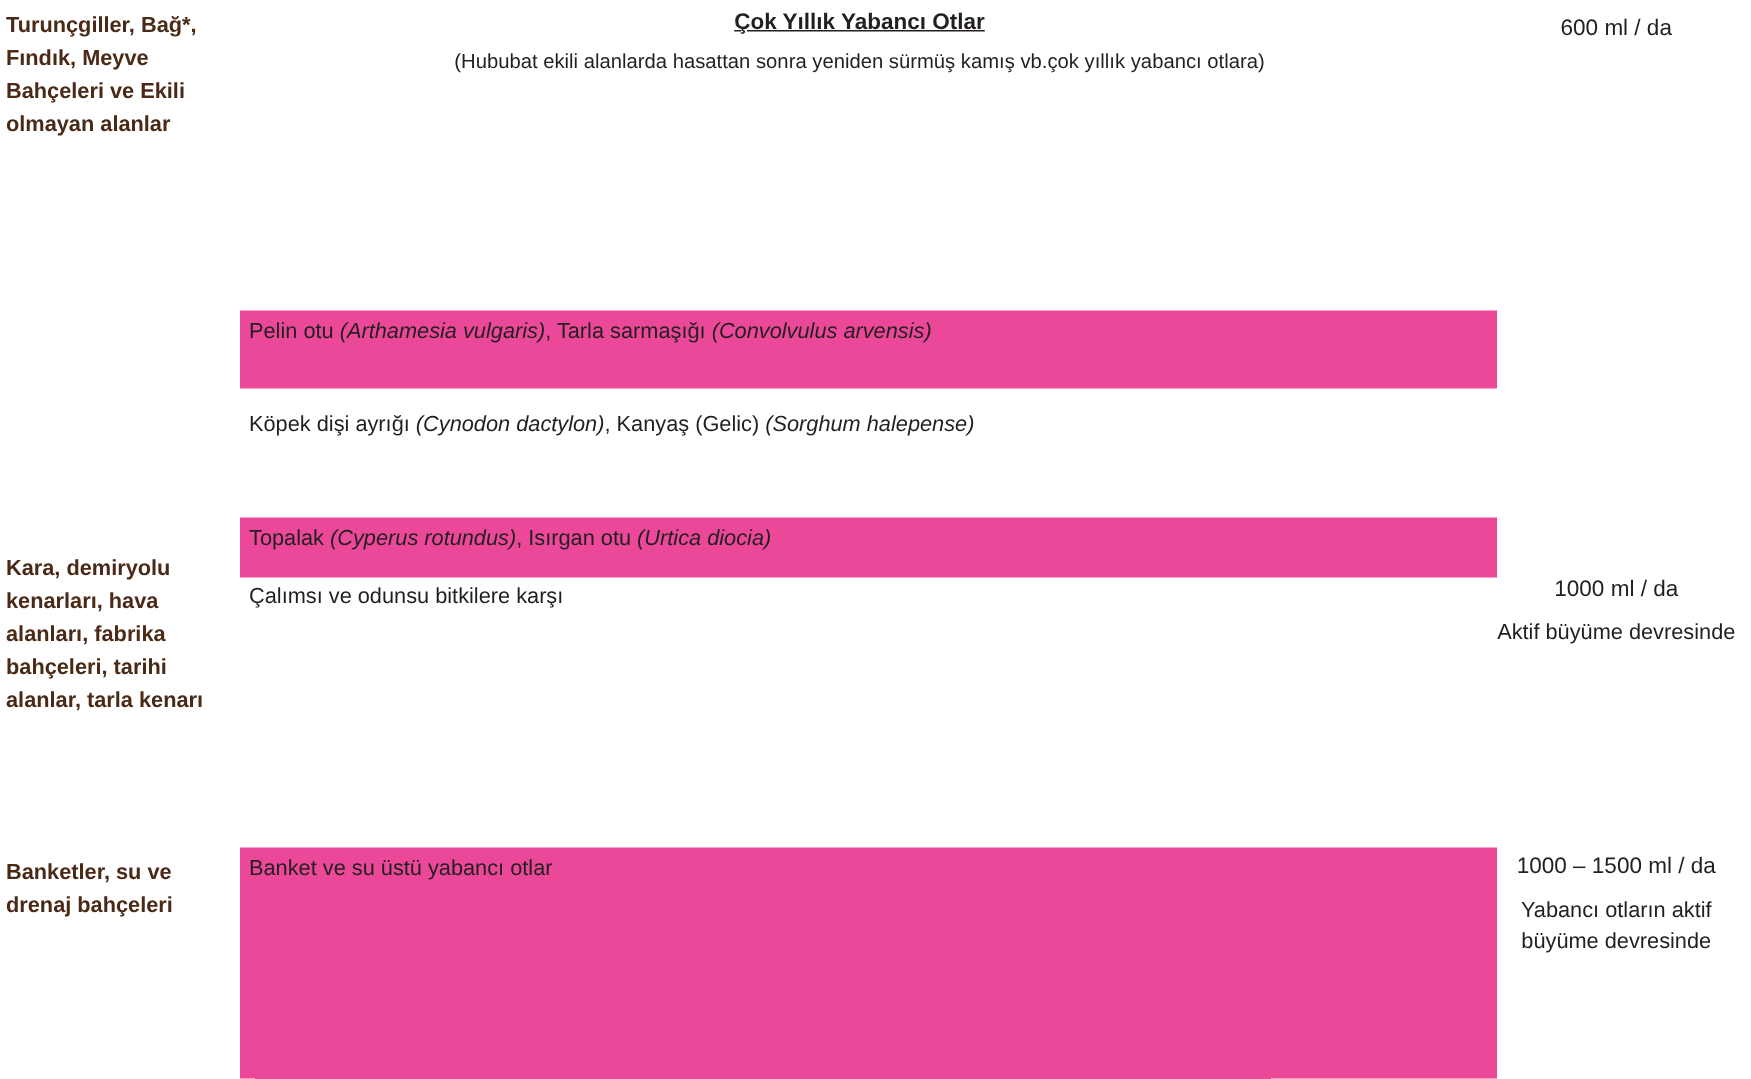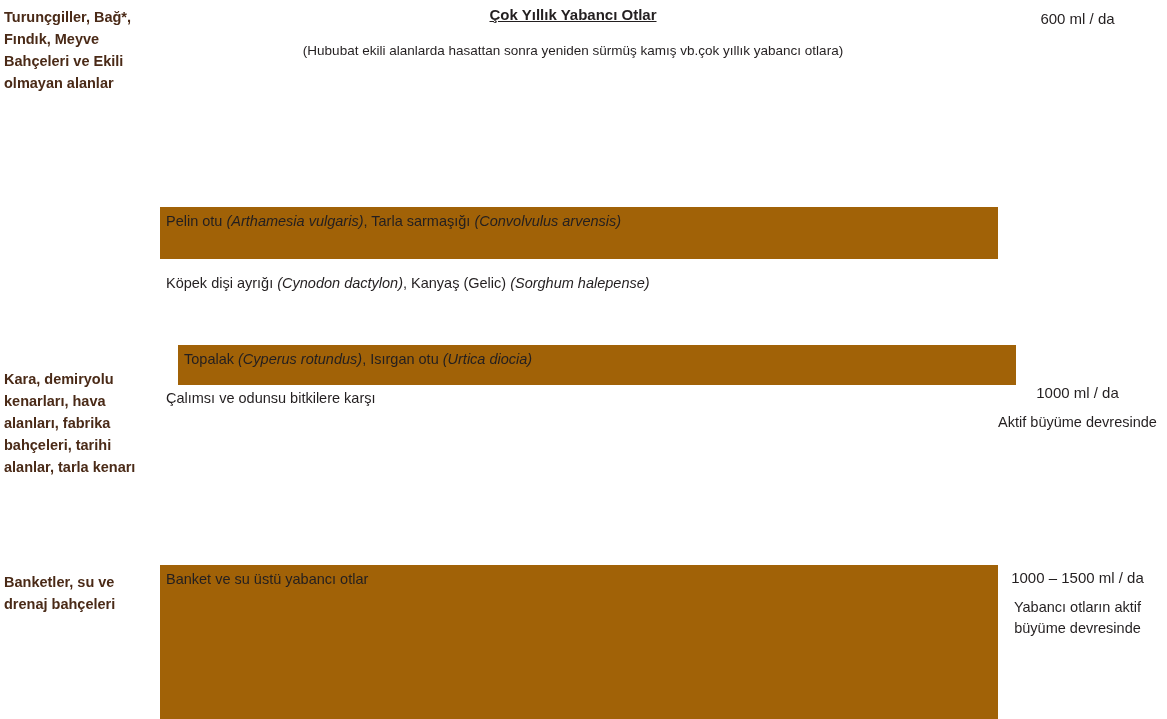--- a/index.html
+++ b/index.html
@@ -32,21 +32,21 @@
   }
   .weed-cell {
     position: absolute;
     left: 160px;
     width: 826px;
     font-size: 14.5px;
     line-height: 1.45;
     color: #231f20;
   }
   .weed-cell.shaded, .band-shaded {
-    background: #a16207;
+    background: #ec4899;
   }
   .dose-cell {
     position: absolute;
     left: 992px;
     width: 171px;
     text-align: center;
     color: #231f20;
   }
   .dose-amount {
     font-size: 15px;
@@ -73,21 +73,21 @@
     text-align: center;
   }
   #header-weed .title {
     font-size: 15px;
     font-weight: bold;
     text-decoration: underline;
     color: #231f20;
   }
   #header-weed .subtitle {
     font-size: 13.5px;
-    margin-top: 20px;
+    margin-top: 10px;
     color: #231f20;
   }
 
   .pad { padding: 4px 6px; }
 </style>
 </head>
 <body>
 
 <div class="sheet">
 
@@ -103,21 +103,21 @@
   </div>
 
   <div class="weed-cell shaded pad" style="top:207px; height:44px;">
     <span>Pelin otu </span><i>(Arthamesia vulgaris)</i><span>, Tarla sarmaşığı </span><i>(Convolvulus arvensis)</i>
   </div>
 
   <div class="weed-cell pad" style="top:269px; height:44px;">
     <span>Köpek dişi ayrığı </span><i>(Cynodon dactylon)</i><span>, Kanyaş (Gelic) </span><i>(Sorghum halepense)</i>
   </div>
 
-  <div class="weed-cell shaded pad" style="top:345px; height:32px;margin-left:18px;">
+  <div class="weed-cell shaded pad" style="top:345px; height:32px;">
     <span>Topalak </span><i>(Cyperus rotundus)</i><span>, Isırgan otu </span><i>(Urtica diocia)</i>
   </div>
 
   <div class="crop-label" style="top:368px;">Kara, demiryolu kenarları, hava alanları, fabrika bahçeleri, tarihi alanlar, tarla kenarı</div>
 
   <div class="weed-cell pad" style="top:384px; height:160px;">Çalımsı ve odunsu bitkilere karşı</div>
 
   <div class="dose-cell" style="top:384px;">
     <div class="dose-amount">1000 ml / da</div>
     <div class="dose-note big">Aktif büyüme devresinde</div>

